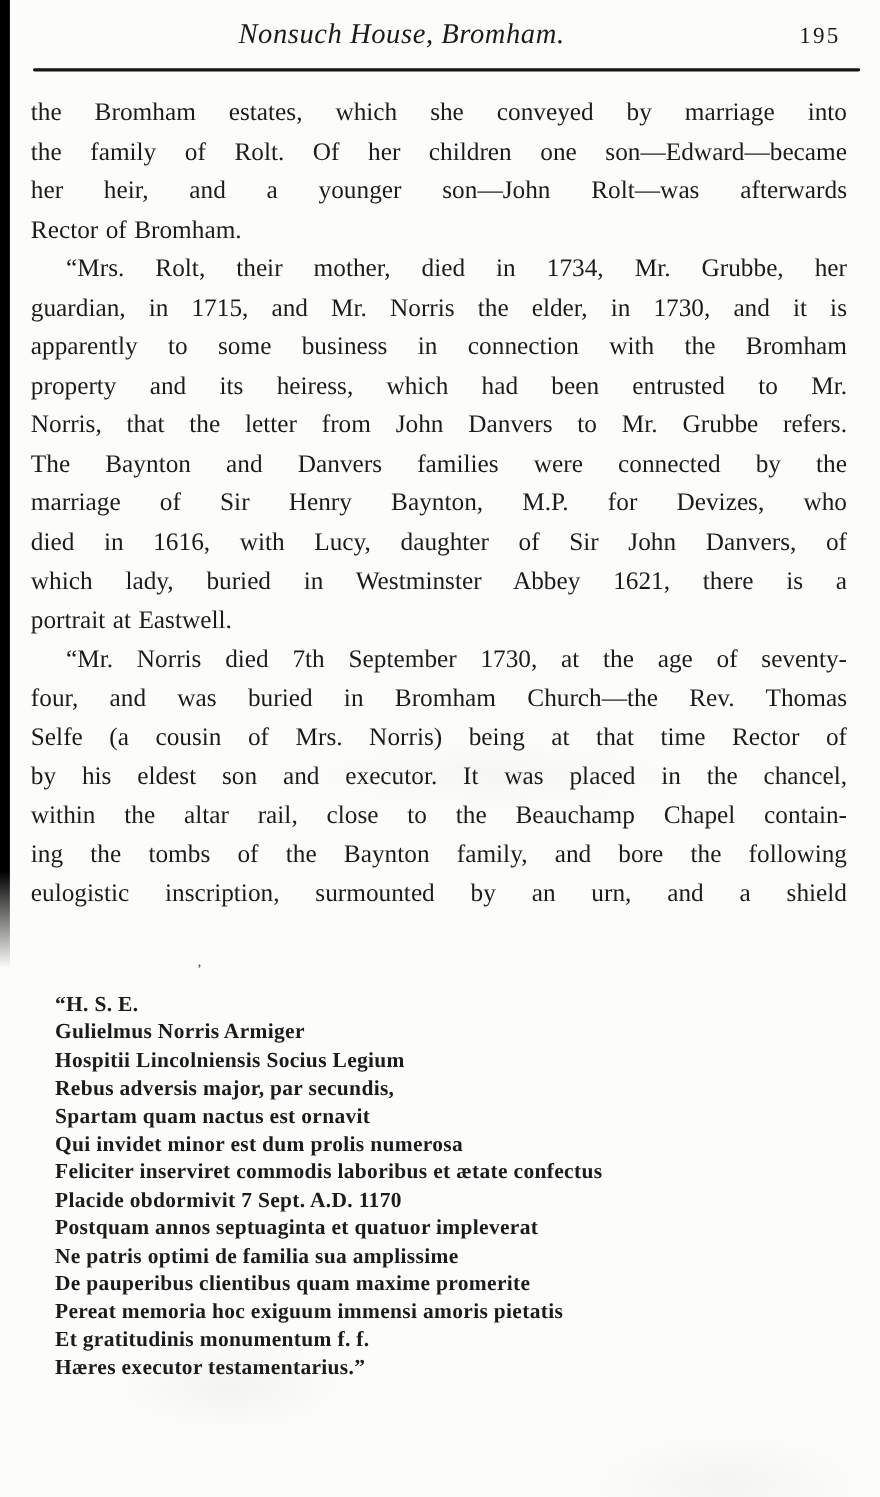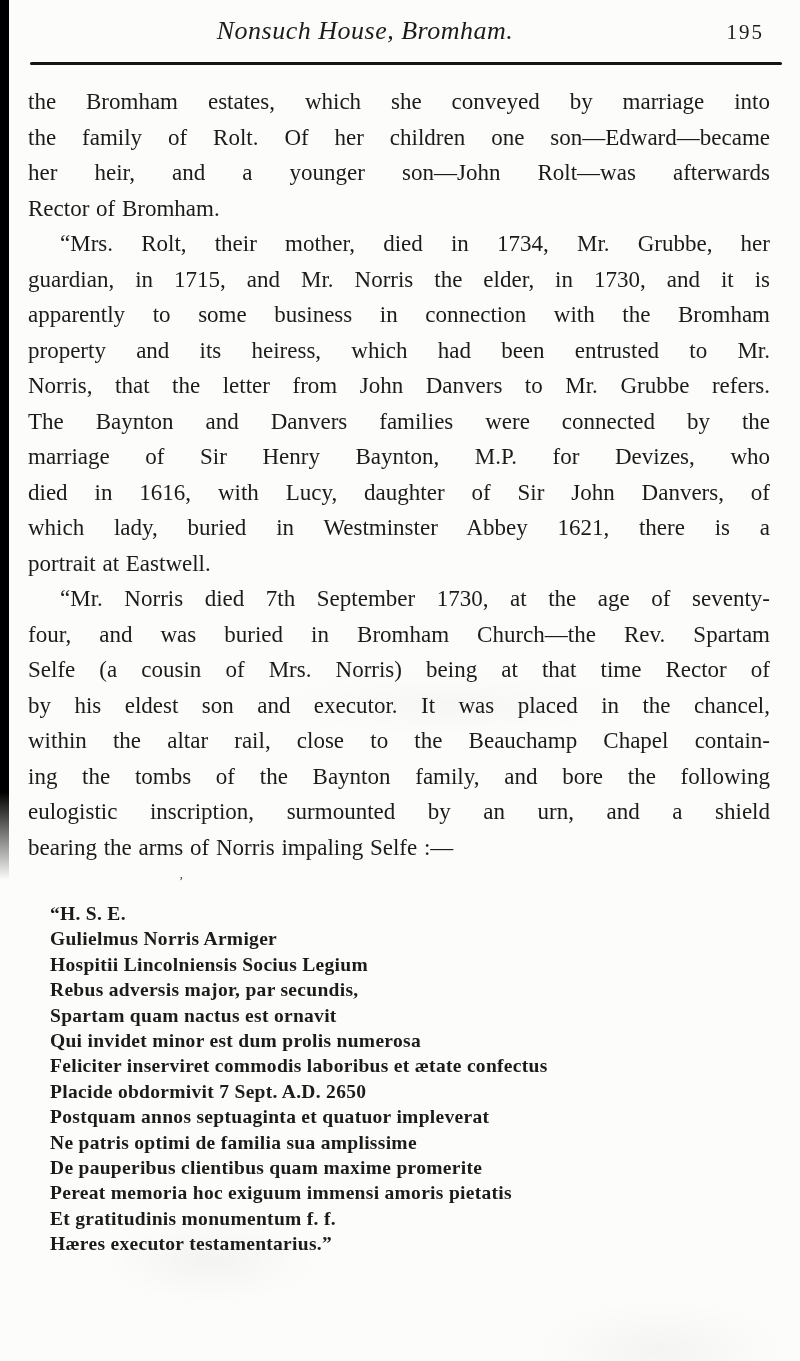--- a/index.html
+++ b/index.html
@@ -94,41 +94,40 @@
         <div class="line">property and its heiress, which had been entrusted to Mr.</div>
         <div class="line">Norris, that the letter from John Danvers to Mr. Grubbe refers.</div>
         <div class="line">The Baynton and Danvers families were connected by the</div>
         <div class="line">marriage of Sir Henry Baynton, M.P. for Devizes, who</div>
         <div class="line">died in 1616, with Lucy, daughter of Sir John Danvers, of</div>
         <div class="line">which lady, buried in Westminster Abbey 1621, there is a</div>
         <div class="line last">portrait at Eastwell.</div>
       </div>
       <div class="para indent">
         <div class="line first">“Mr. Norris died 7th September 1730, at the age of seventy-</div>
-        <div class="line">four, and was buried in Bromham Church—the Rev. Spartam</div>
+        <div class="line">four, and was buried in Bromham Church—the Rev. Thomas</div>
         <div class="line">Selfe (a cousin of Mrs. Norris) being at that time Rector of</div>
         <div class="line">by his eldest son and executor.  It was placed in the chancel,</div>
         <div class="line">within the altar rail, close to the Beauchamp Chapel contain-</div>
         <div class="line">ing the tombs of the Baynton family, and bore the following</div>
         <div class="line">eulogistic inscription, surmounted by an urn, and a shield</div>
-        <div class="line last">bearing the arms of Norris impaling Selfe :—</div>
       </div>
     </div>
 
   <div class="artifact">‚</div>
 
   <div class="inscription">
       <div class="ins-line">“H. S. E.</div>
       <div class="ins-line">Gulielmus Norris Armiger</div>
       <div class="ins-line">Hospitii Lincolniensis Socius Legium</div>
       <div class="ins-line">Rebus adversis major, par secundis,</div>
       <div class="ins-line">Spartam quam nactus est ornavit</div>
       <div class="ins-line">Qui invidet minor est dum prolis numerosa</div>
       <div class="ins-line">Feliciter inserviret commodis laboribus et ætate confectus</div>
-      <div class="ins-line">Placide obdormivit 7 Sept. A.D. 2650</div>
+      <div class="ins-line">Placide obdormivit 7 Sept. A.D. 1170</div>
       <div class="ins-line">Postquam annos septuaginta et quatuor impleverat</div>
       <div class="ins-line">Ne patris optimi de familia sua amplissime</div>
       <div class="ins-line">De pauperibus clientibus quam maxime promerite</div>
       <div class="ins-line">Pereat memoria hoc exiguum immensi amoris pietatis</div>
       <div class="ins-line">Et gratitudinis monumentum f. f.</div>
       <div class="ins-line">Hæres executor testamentarius.”</div>
     </div>
 
 </div>
 

